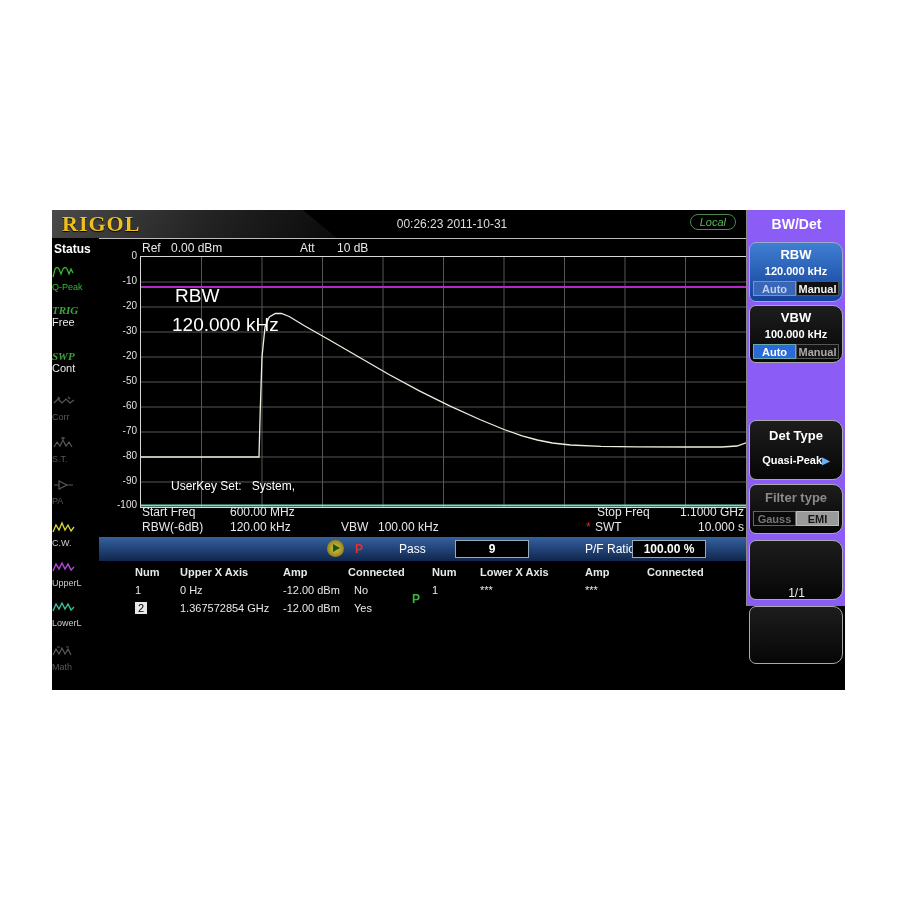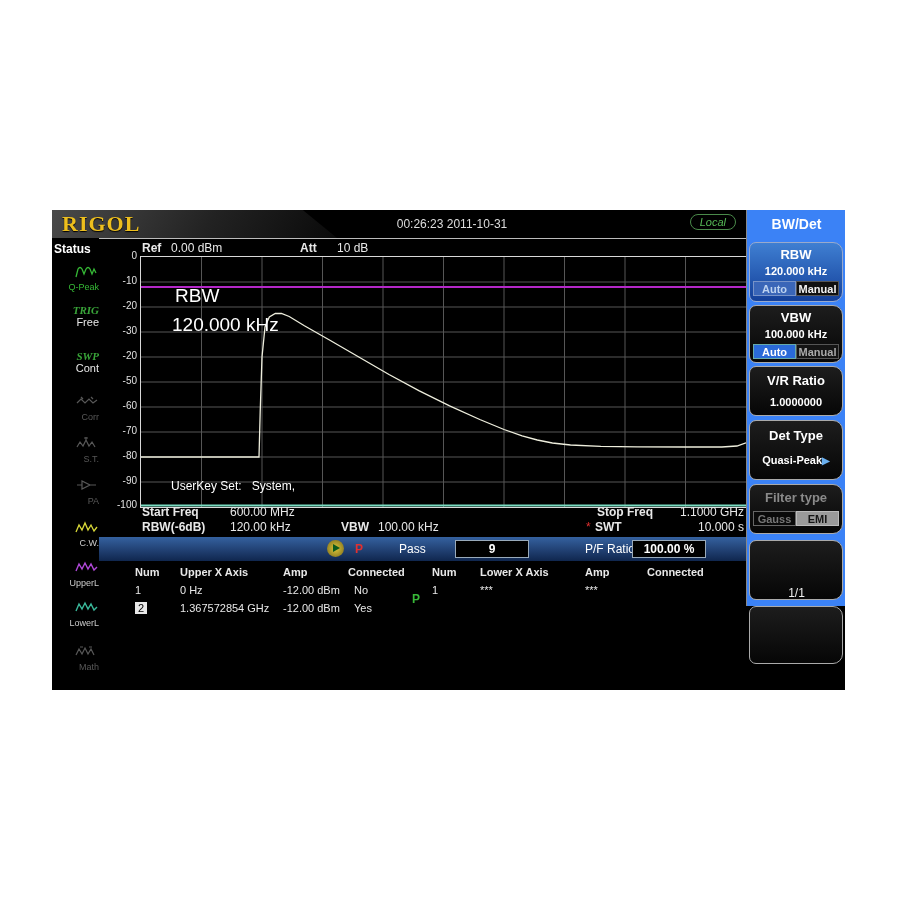--- a/index.html
+++ b/index.html
@@ -1,32 +1,32 @@
 <!DOCTYPE html>
 <html><head>
 <meta charset="utf-8">
 <style>
   html,body{margin:0;padding:0;background:#fff;width:900px;height:900px;font-family:"Liberation Sans",sans-serif;}
   .screen{position:absolute;left:52px;top:210px;width:793px;height:480px;background:#000;overflow:hidden;}
-  .bold{font-weight:bold;}
+  .bold{font-weight:normal;}
   
   .topbar{position:absolute;left:0;top:0;width:694px;height:28px;background:#000;}
   .logo-wrap{position:absolute;left:0;top:0;width:285px;height:28px;background:linear-gradient(120deg,#4a4a4a 0%,#222 55%,#0a0a0a 100%);clip-path:polygon(0 0,88% 0,100% 100%,0 100%);}
   .logo{position:absolute;left:10px;top:1px;font-family:"Liberation Serif",serif;font-weight:bold;font-size:22px;color:#eebf1e;letter-spacing:1px;text-shadow:0 1px 1px #000;}
   .time{position:absolute;left:250px;top:7px;width:300px;text-align:center;color:#ddd;font-size:12px;}
   .local{position:absolute;right:10px;top:4px;border:1px solid #4a8a4a;border-radius:8px;color:#55b855;font-size:11px;padding:1px 9px;font-style:italic;}
   
   .sidebar{position:absolute;left:0;top:28px;width:47px;height:452px;background:#000;border-right:1px solid #bbb;}
   .sb-title{position:absolute;left:2px;top:4px;width:44px;color:#fff;font-weight:bold;font-size:12px;}
-  .sb-item{position:absolute;left:0;width:47px;height:38px;text-align:right;}
+  .sb-item{position:absolute;left:0;width:47px;height:38px;text-align:left;}
   .sb-item .lbl{display:block;font-size:9px;margin-top:0px;}
   .sb-txt1{font-family:"Liberation Serif",serif;font-style:italic;font-weight:bold;font-size:11px;color:#39a539;display:block;}
   .sb-txt2{font-size:11px;color:#e8e8e8;display:block;}
   
-  .menu{position:absolute;left:694px;top:0;width:99px;height:396px;background:#3b82f6;border-left:1px solid #888;}
+  .menu{position:absolute;left:694px;top:0;width:99px;height:396px;background:#8b5cf6;border-left:1px solid #888;}
   .menu-title{position:absolute;top:6px;width:99px;text-align:center;color:#fff;font-weight:bold;font-size:14px;}
   .mbtn{position:absolute;left:2px;width:92px;border:1px solid #aaa;border-radius:7px 10px 10px 7px;background:linear-gradient(#1d1d1d,#060606);color:#fff;text-align:center;}
   .mbtn .l1{font-weight:bold;font-size:13px;margin-top:4px;}
   .mbtn .l2{font-weight:bold;font-size:11px;margin-top:3px;}
   .mbtn.active{background:linear-gradient(#3f7fd2,#14409a);border-color:#9ac;}
   .tgl{display:flex;margin:4px 3px 3px 3px;height:15px;font-size:11px;font-weight:bold;}
   .tgl>div{flex:1;line-height:15px;}
   .tg-auto-dim{background:#3a66b8;color:#bcd2f0;border:1px solid #7793c8;}
   .tg-man-sel{background:#101010;color:#f2f2f2;border:1px solid #555;}
   .tg-auto-sel{background:#2a6ad8;color:#fff;border:1px solid #6aa;}
@@ -256,24 +256,20 @@
 
     <div class="mbtn" style="top:95px;height:56px">
       <div class="l1">VBW</div>
       <div class="l2">100.000 kHz</div>
       <div class="tgl">
         <div class="tg-auto-sel">Auto</div>
         <div class="tg-man-dim">Manual</div>
       </div>
     </div>
 
-    <div class="mbtn" style="top:156px;height:48px">
-      <div class="l1" style="margin-top:6px">V/R Ratio</div>
-      <div class="l2" style="margin-top:8px">1.0000000</div>
-    </div>
 
     <div class="mbtn" style="top:210px;height:58px">
       <div class="l1" style="margin-top:7px">Det Type</div>
       <div class="l2" style="margin-top:11px">
         <span>Quasi-Peak</span><span class="arrow">▶</span>
       </div>
     </div>
 
     <div class="mbtn dim" style="top:274px;height:48px">
       <div class="l1" style="margin-top:5px">Filter type</div>

